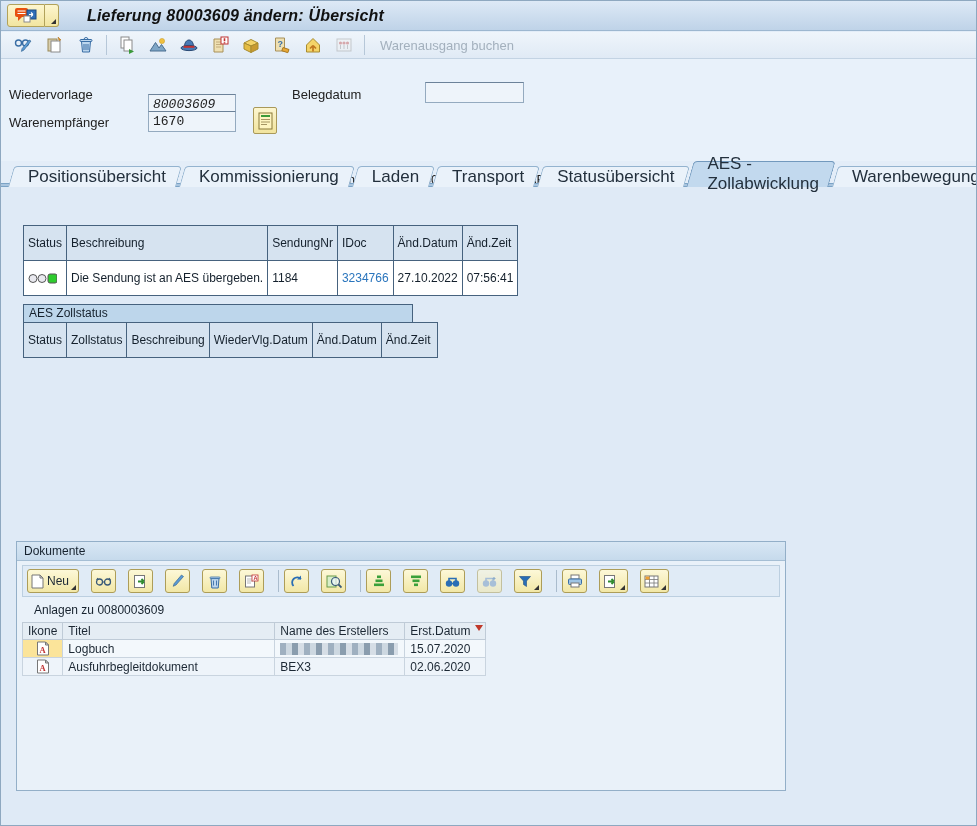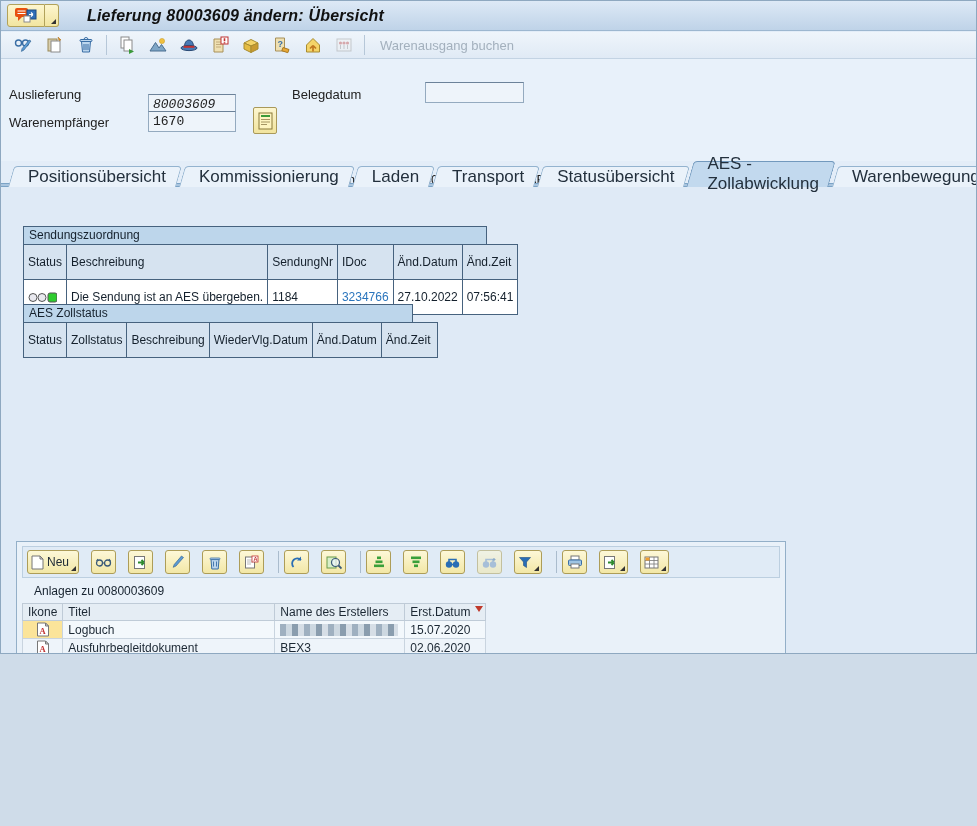--- a/index.html
+++ b/index.html
@@ -1,18 +1,18 @@
 <!DOCTYPE html>
 <html><head>
 <meta charset="utf-8">
 <style>
   * { box-sizing: border-box; margin: 0; padding: 0; }
   html,body { background:#cfdce9; }
   body { font-family:"Liberation Sans", sans-serif; }
-  .screen { position:relative; width:977px; height:654px; background:#e3edf8; overflow:hidden;
+  .screen { position:relative; width:977px; height:826px; background:#e3edf8; overflow:hidden;
             border:1px solid #8ea8c0; }
 
   
   .titlebar { position:absolute; left:0; top:0; width:100%; height:30px;
               background:linear-gradient(#dde9f6,#bfd3e8); border-bottom:1px solid #9db7d0;
               display:flex; align-items:center; }
   .svcwrap { display:flex; margin-left:6px; }
   .svc-btn { width:38px; height:23px; background:linear-gradient(#fdf6cf,#f2e5a0);
              border:1px solid #b2a25a; border-radius:3px 0 0 3px;
              display:flex; align-items:center; justify-content:center; cursor:pointer; }
@@ -206,21 +206,21 @@
           <circle cx="10" cy="8" r="1.6" fill="#c05050"></circle>
           <circle cx="13.5" cy="8" r="1.6" fill="#c05050"></circle>
           <path d="M6.5 10v4m3.5-4v4m3.5-4v4" stroke="#999"></path>
         </svg>
     </button>
     <div class="tsep"></div>
     <span class="disabled-btn">Warenausgang buchen</span>
   </div>
 
   <div class="formarea">
-    <span class="flabel" style="left:8px; top:28px;">Auslieferung</span>
+    <span class="flabel" style="left:8px; top:28px;">Wiedervorlage</span>
     <input class="sapinput" style="left: 147px; top: 35px; width: 88px; font-style: italic;" value="80003609">
     <span class="flabel" style="left:291px; top:28px;">Belegdatum</span>
     <input class="sapinput" style="left: 424px; top: 23px; width: 99px;" value="">
     <span class="flabel" style="left:8px; top:56px;">Warenempfänger</span>
     <input class="sapinput" style="left: 147px; top: 52px; width: 88px;" value="1670">
     <button class="partner-icon-btn" style="top:48px;">
       <svg width="15" height="18" viewBox="0 0 15 18">
           <rect x="1" y="1" width="13" height="16" fill="#fdf4c0" stroke="#8a7a3a"></rect>
           <path d="M3 4h9" stroke="#3a9a3a" stroke-width="2"></path>
           <path d="M3 7.5h9M3 10h9M3 12.5h6" stroke="#9a8a58" stroke-width=".9"></path>
@@ -252,21 +252,20 @@
         </div>
       <div class="tab">
           <span>Warenbewegungsdaten</span>
         </div>
     </div>
   </div>
 
   <div class="content">
 
     <div class="grpbox" style="left:22px; top:39px;">
-      <div class="grptitle" style="width:464px;">Sendungszuordnung</div>
       <table>
         <tbody>
             <tr>
           <th style="width:36px;">Status</th>
           <th style="width:196px;">Beschreibung</th>
           <th style="width:61px;">SendungNr</th>
           <th style="width:50px;">IDoc</th>
           <th style="width:69px;">Änd.Datum</th>
           <th style="width:52px;">Änd.Zeit</th>
         </tr>
@@ -298,20 +297,21 @@
           <th style="width:78px;">Beschreibung</th>
           <th style="width:97px;">WiederVlg.Datum</th>
           <th style="width:67px;">Änd.Datum</th>
           <th style="width:56px;">Änd.Zeit</th>
         </tr>
       </tbody>
         </table>
     </div>
 
     <div class="docpanel">
+      <div class="docheader">Dokumente</div>
 
       <div class="doctoolbar">
         <button class="ybtn menu">
           <svg width="13" height="15" viewBox="0 0 13 15">
               <path d="M1 1h8l3 3v10H1z" fill="#fff" stroke="#777"></path>
               <path d="M9 1l3 3H9z" fill="#ddd" stroke="#777"></path>
             </svg>
           <span class="blabel">Neu</span>
         </button>
         <button class="ybtn">

